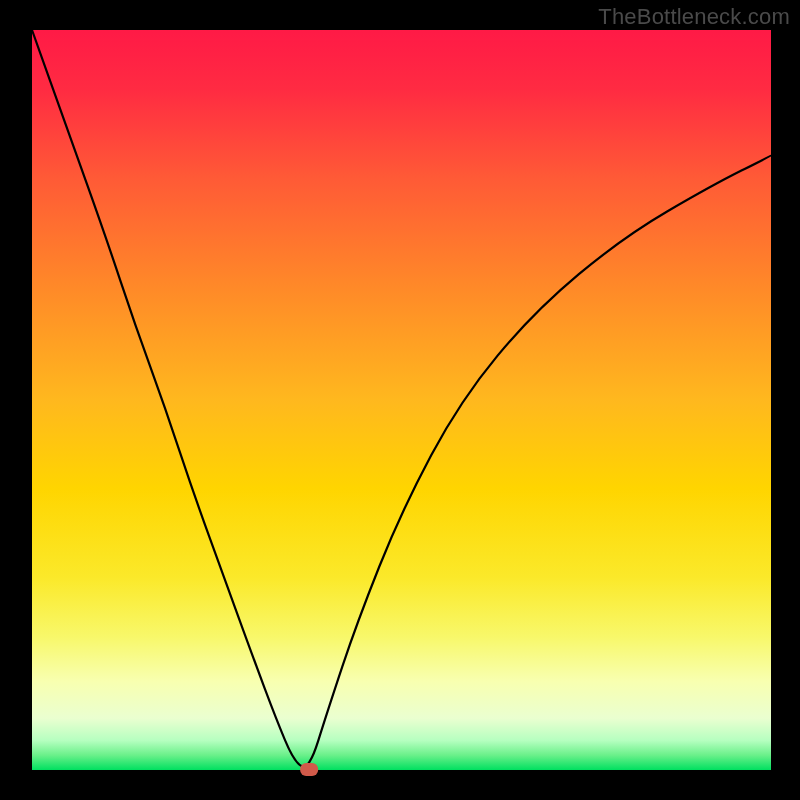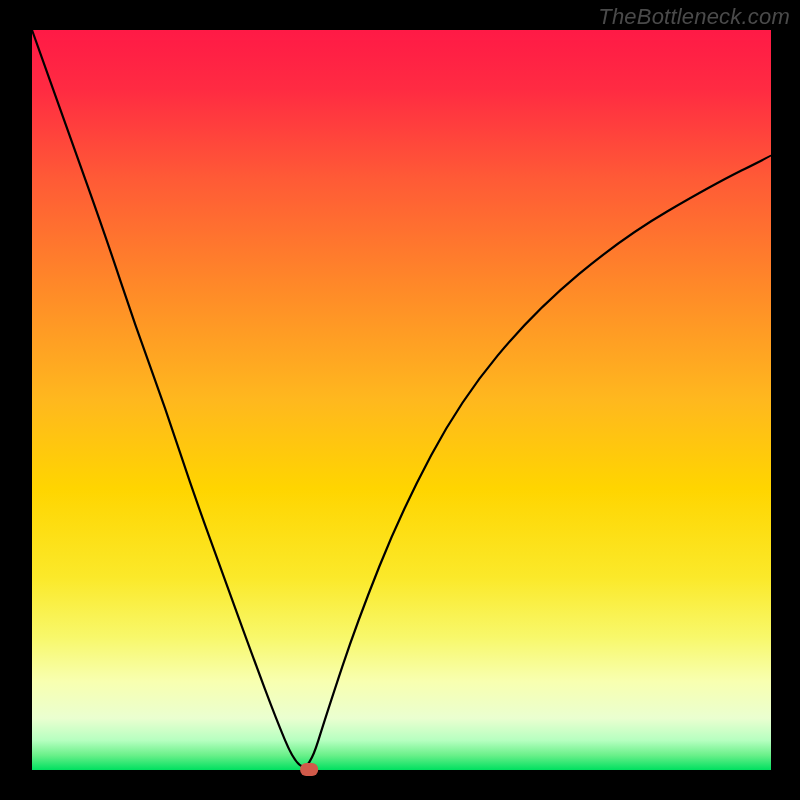--- a/index.html
+++ b/index.html
@@ -11,21 +11,20 @@
     overflow: hidden;
     font-family: Arial, Helvetica, sans-serif;
   }
   .frame {
     position: absolute;
     top: 0;
     left: 0;
     width: 800px;
     height: 800px;
     background: #000;
-    font-style: italic;
   }
   .watermark {
     position: absolute;
     top: 4px;
     right: 10px;
     color: #4a4a4a;
     font-size: 22px;
     font-family: Arial, Helvetica, sans-serif;
     letter-spacing: 0.2px;
   }

